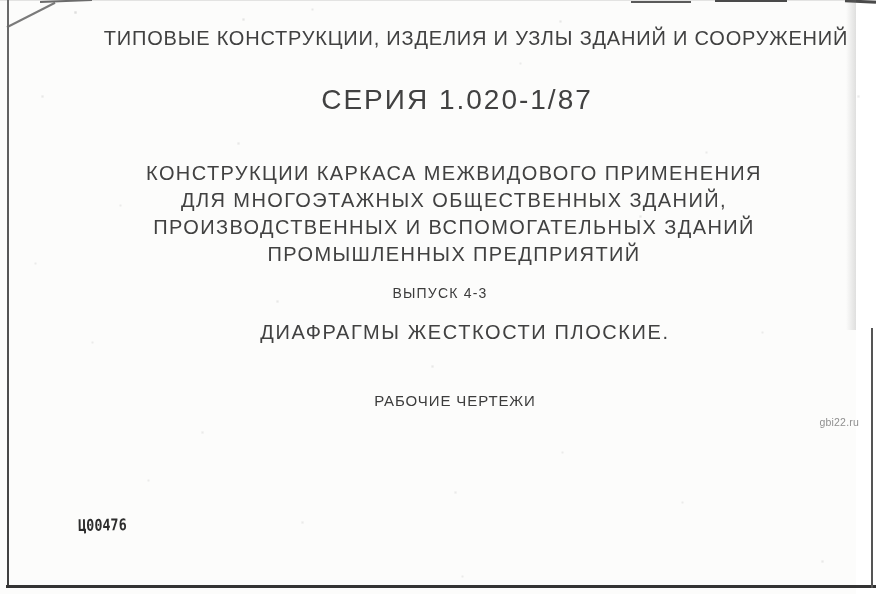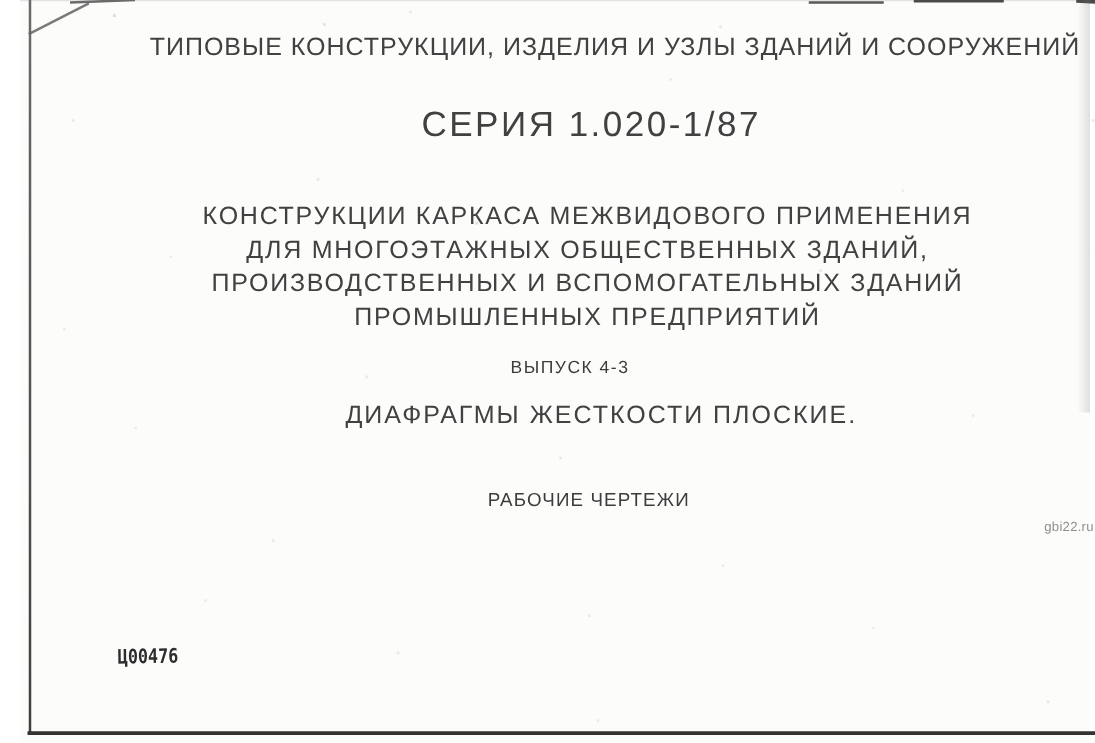--- a/index.html
+++ b/index.html
@@ -1,21 +1,21 @@
 <!DOCTYPE html>
 <html><head>
 <meta charset="utf-8">
 <style>
   html, body { margin:0; padding:0; }
   body {
     width:876px; height:594px; overflow:hidden; position:relative;
     background:#ffffff; font-family:"Liberation Sans", sans-serif;
   }
   .scan {
-    position:absolute; left:16px; top:0; width:856px; height:594px;
+    position:absolute; left:0; top:0; width:856px; height:594px;
     background:#fcfcfb;
   }
   
   .txt {
     position:absolute; left:0; width:876px; text-align:center;
     color:#414141; white-space:nowrap; line-height:1;
   }
   .header   { top:28px;  font-size:20px; letter-spacing:0.8px; transform:translateX(38px); }
   .series   { top:86px;  font-size:28px; letter-spacing:2px;   transform:translateX(19px); }
   .subtitle { top:160px; font-size:20px; letter-spacing:1.4px; line-height:27px; transform:translateX(16px); }

